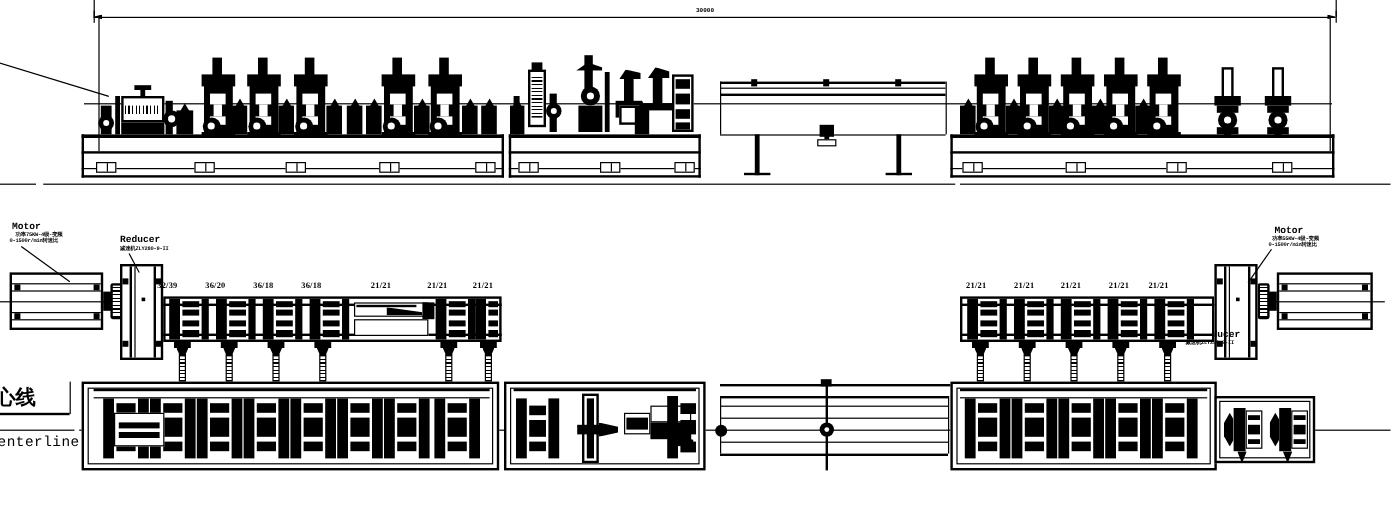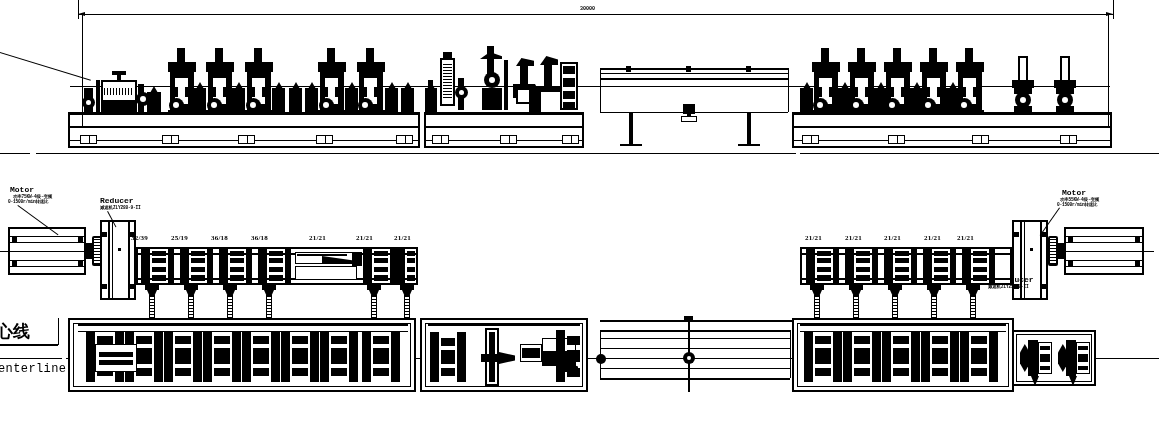--- a/index.html
+++ b/index.html
@@ -472,21 +472,21 @@
       <div class="hatchv" style="left:5px;top:12px;width:4px;height:24px;"></div>
     </div>
     <div style="position:absolute;left:400px;top:285px;">
       <div class="solid" style="left:0px;top:0px;width:14px;height:5px;"></div>
       <div class="solid" style="left:2px;top:5px;width:10px;height:5px;clip-path:polygon(0 0,100% 0,78% 100%,22% 100%);"></div>
       <div class="solid" style="left:4px;top:10px;width:6px;height:28px;"></div>
       <div class="hatchv" style="left:5px;top:12px;width:4px;height:24px;"></div>
     </div>
 
     <span class="lbl pass" style="left:131px;top:234px;">32/39</span>
-    <span class="lbl pass" style="left:171px;top:234px;">25/19</span>
+    <span class="lbl pass" style="left:171px;top:234px;">36/20</span>
     <span class="lbl pass" style="left:211px;top:234px;">36/18</span>
     <span class="lbl pass" style="left:251px;top:234px;">36/18</span>
     <span class="lbl pass" style="left:309px;top:234px;">21/21</span>
     <span class="lbl pass" style="left:356px;top:234px;">21/21</span>
     <span class="lbl pass" style="left:394px;top:234px;">21/21</span>
 
     <div>
       <div class="box2" style="left:1064px;top:227px;width:80px;height:48px;background:#fff;"></div>
       <div class="ln h1" style="left:1066px;top:236px;width:76px;"></div>
       <div class="ln h1" style="left:1066px;top:242px;width:76px;"></div>

